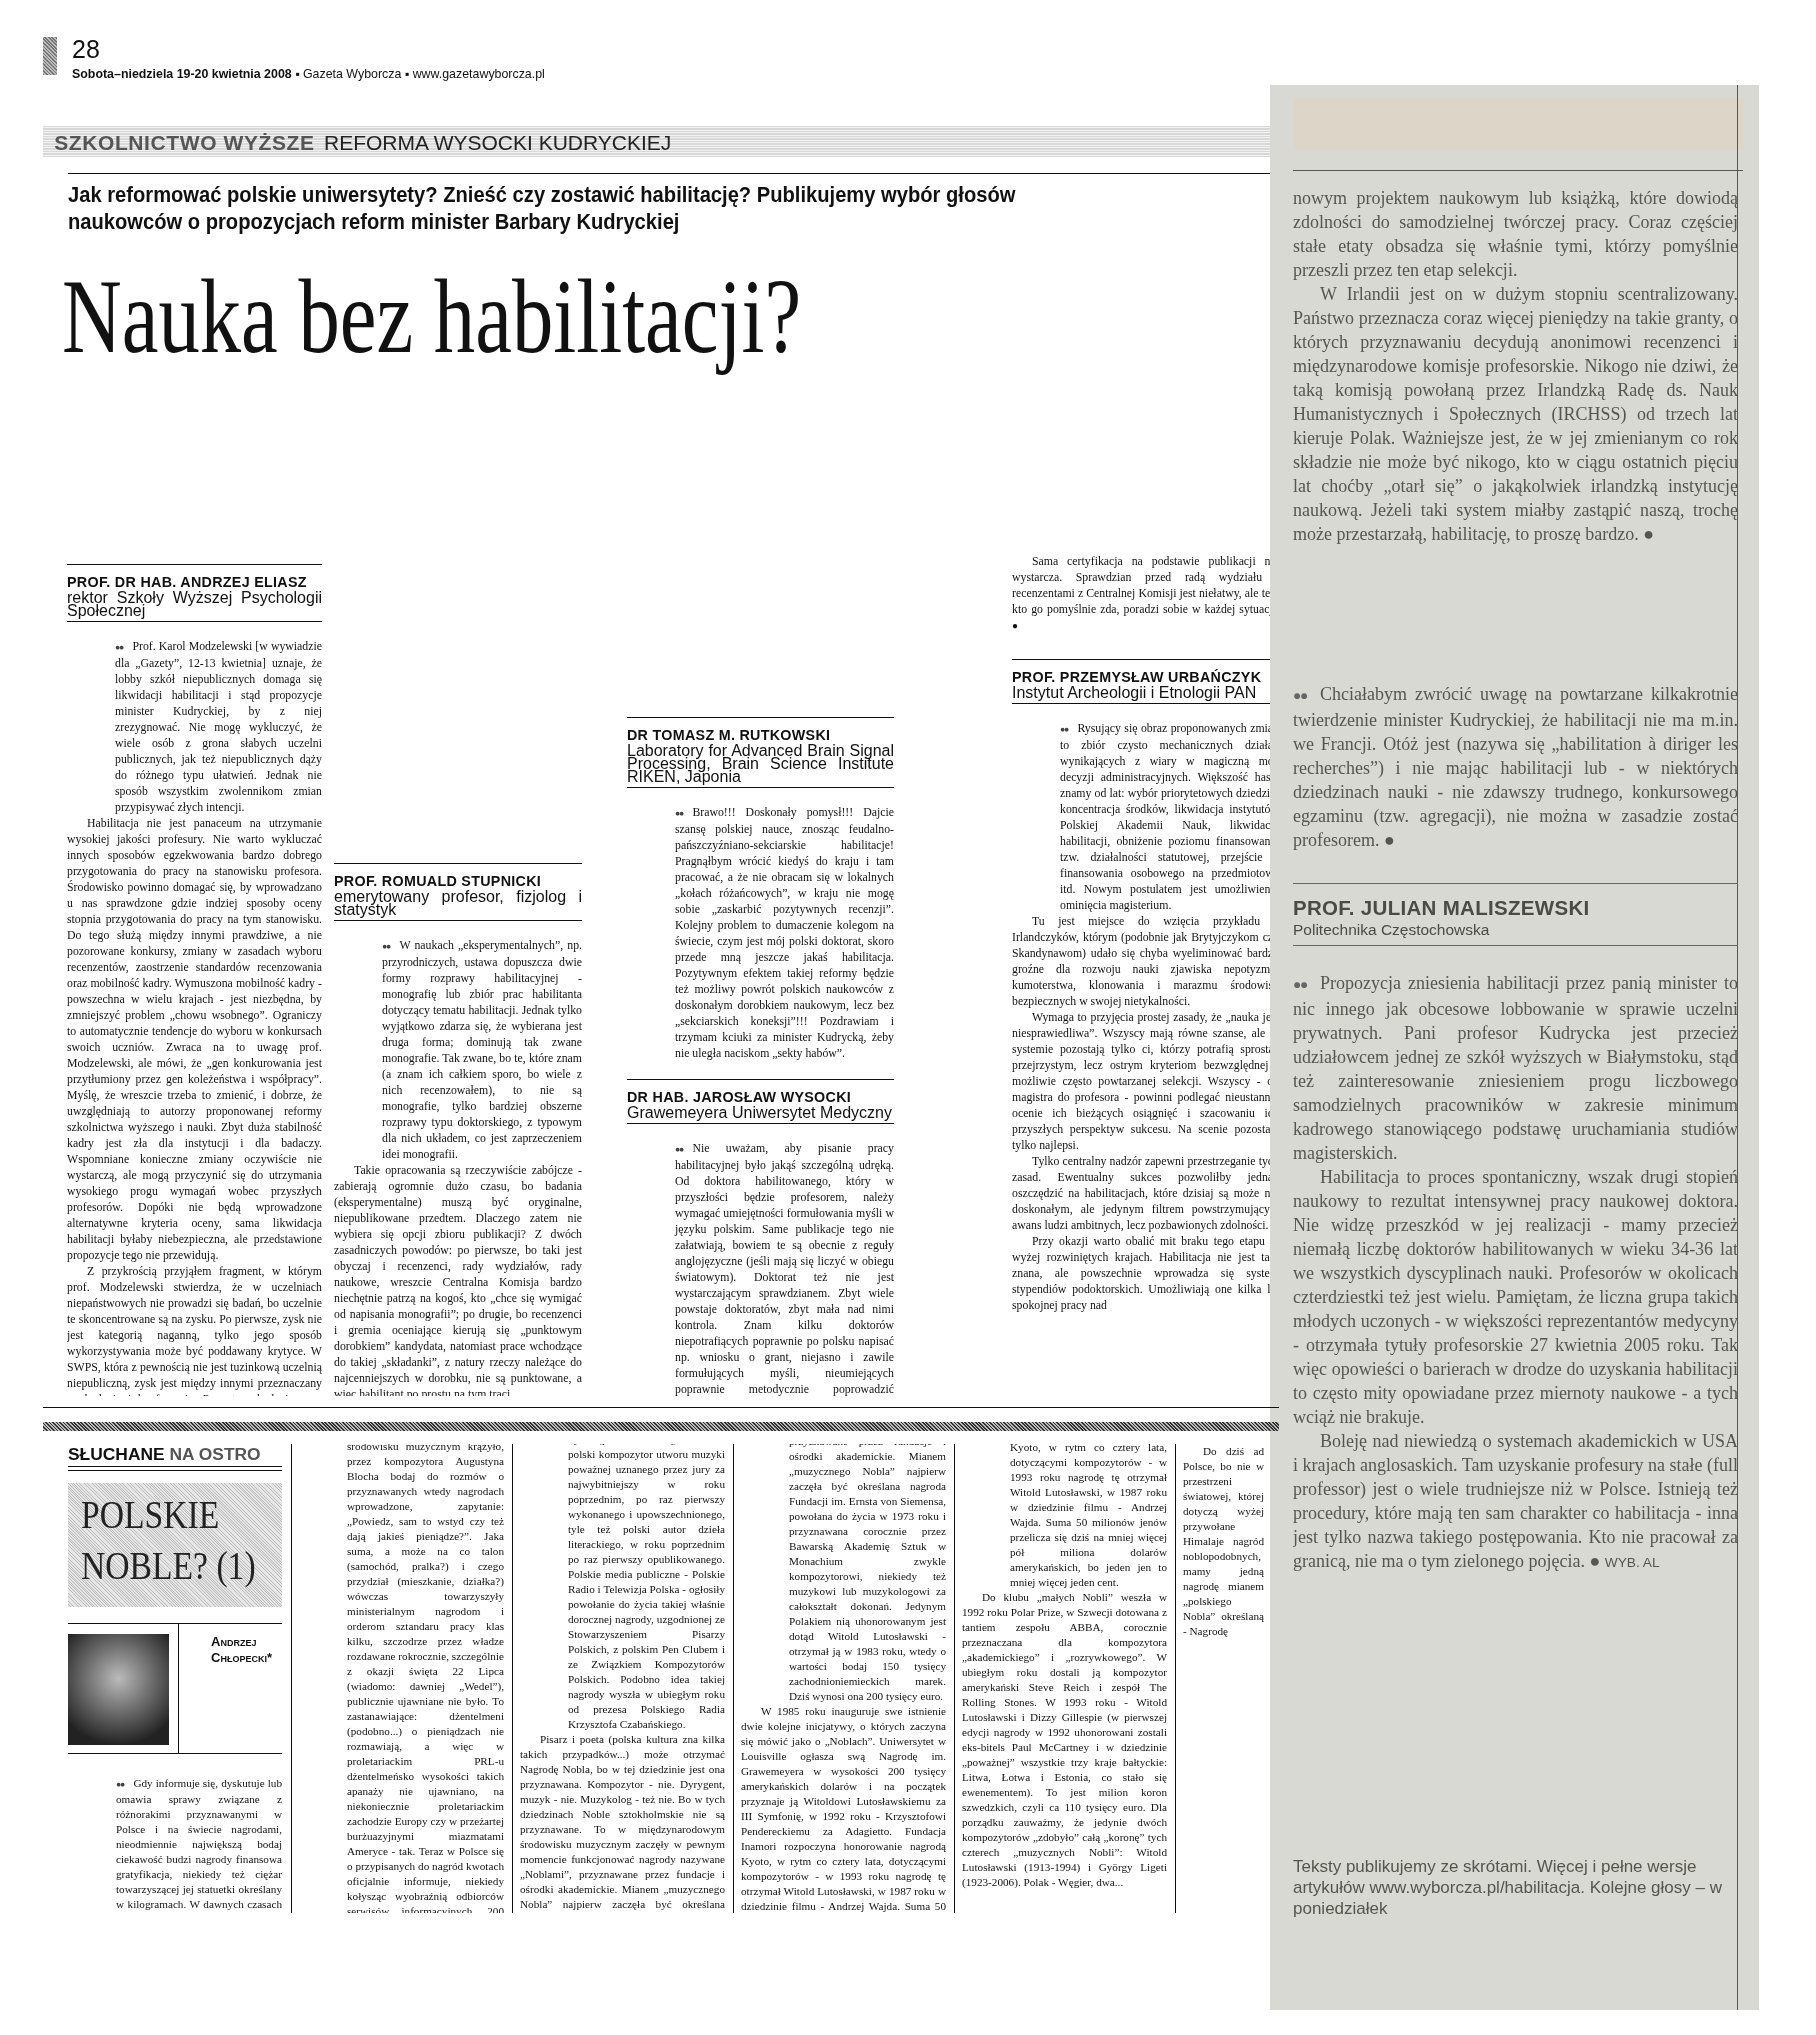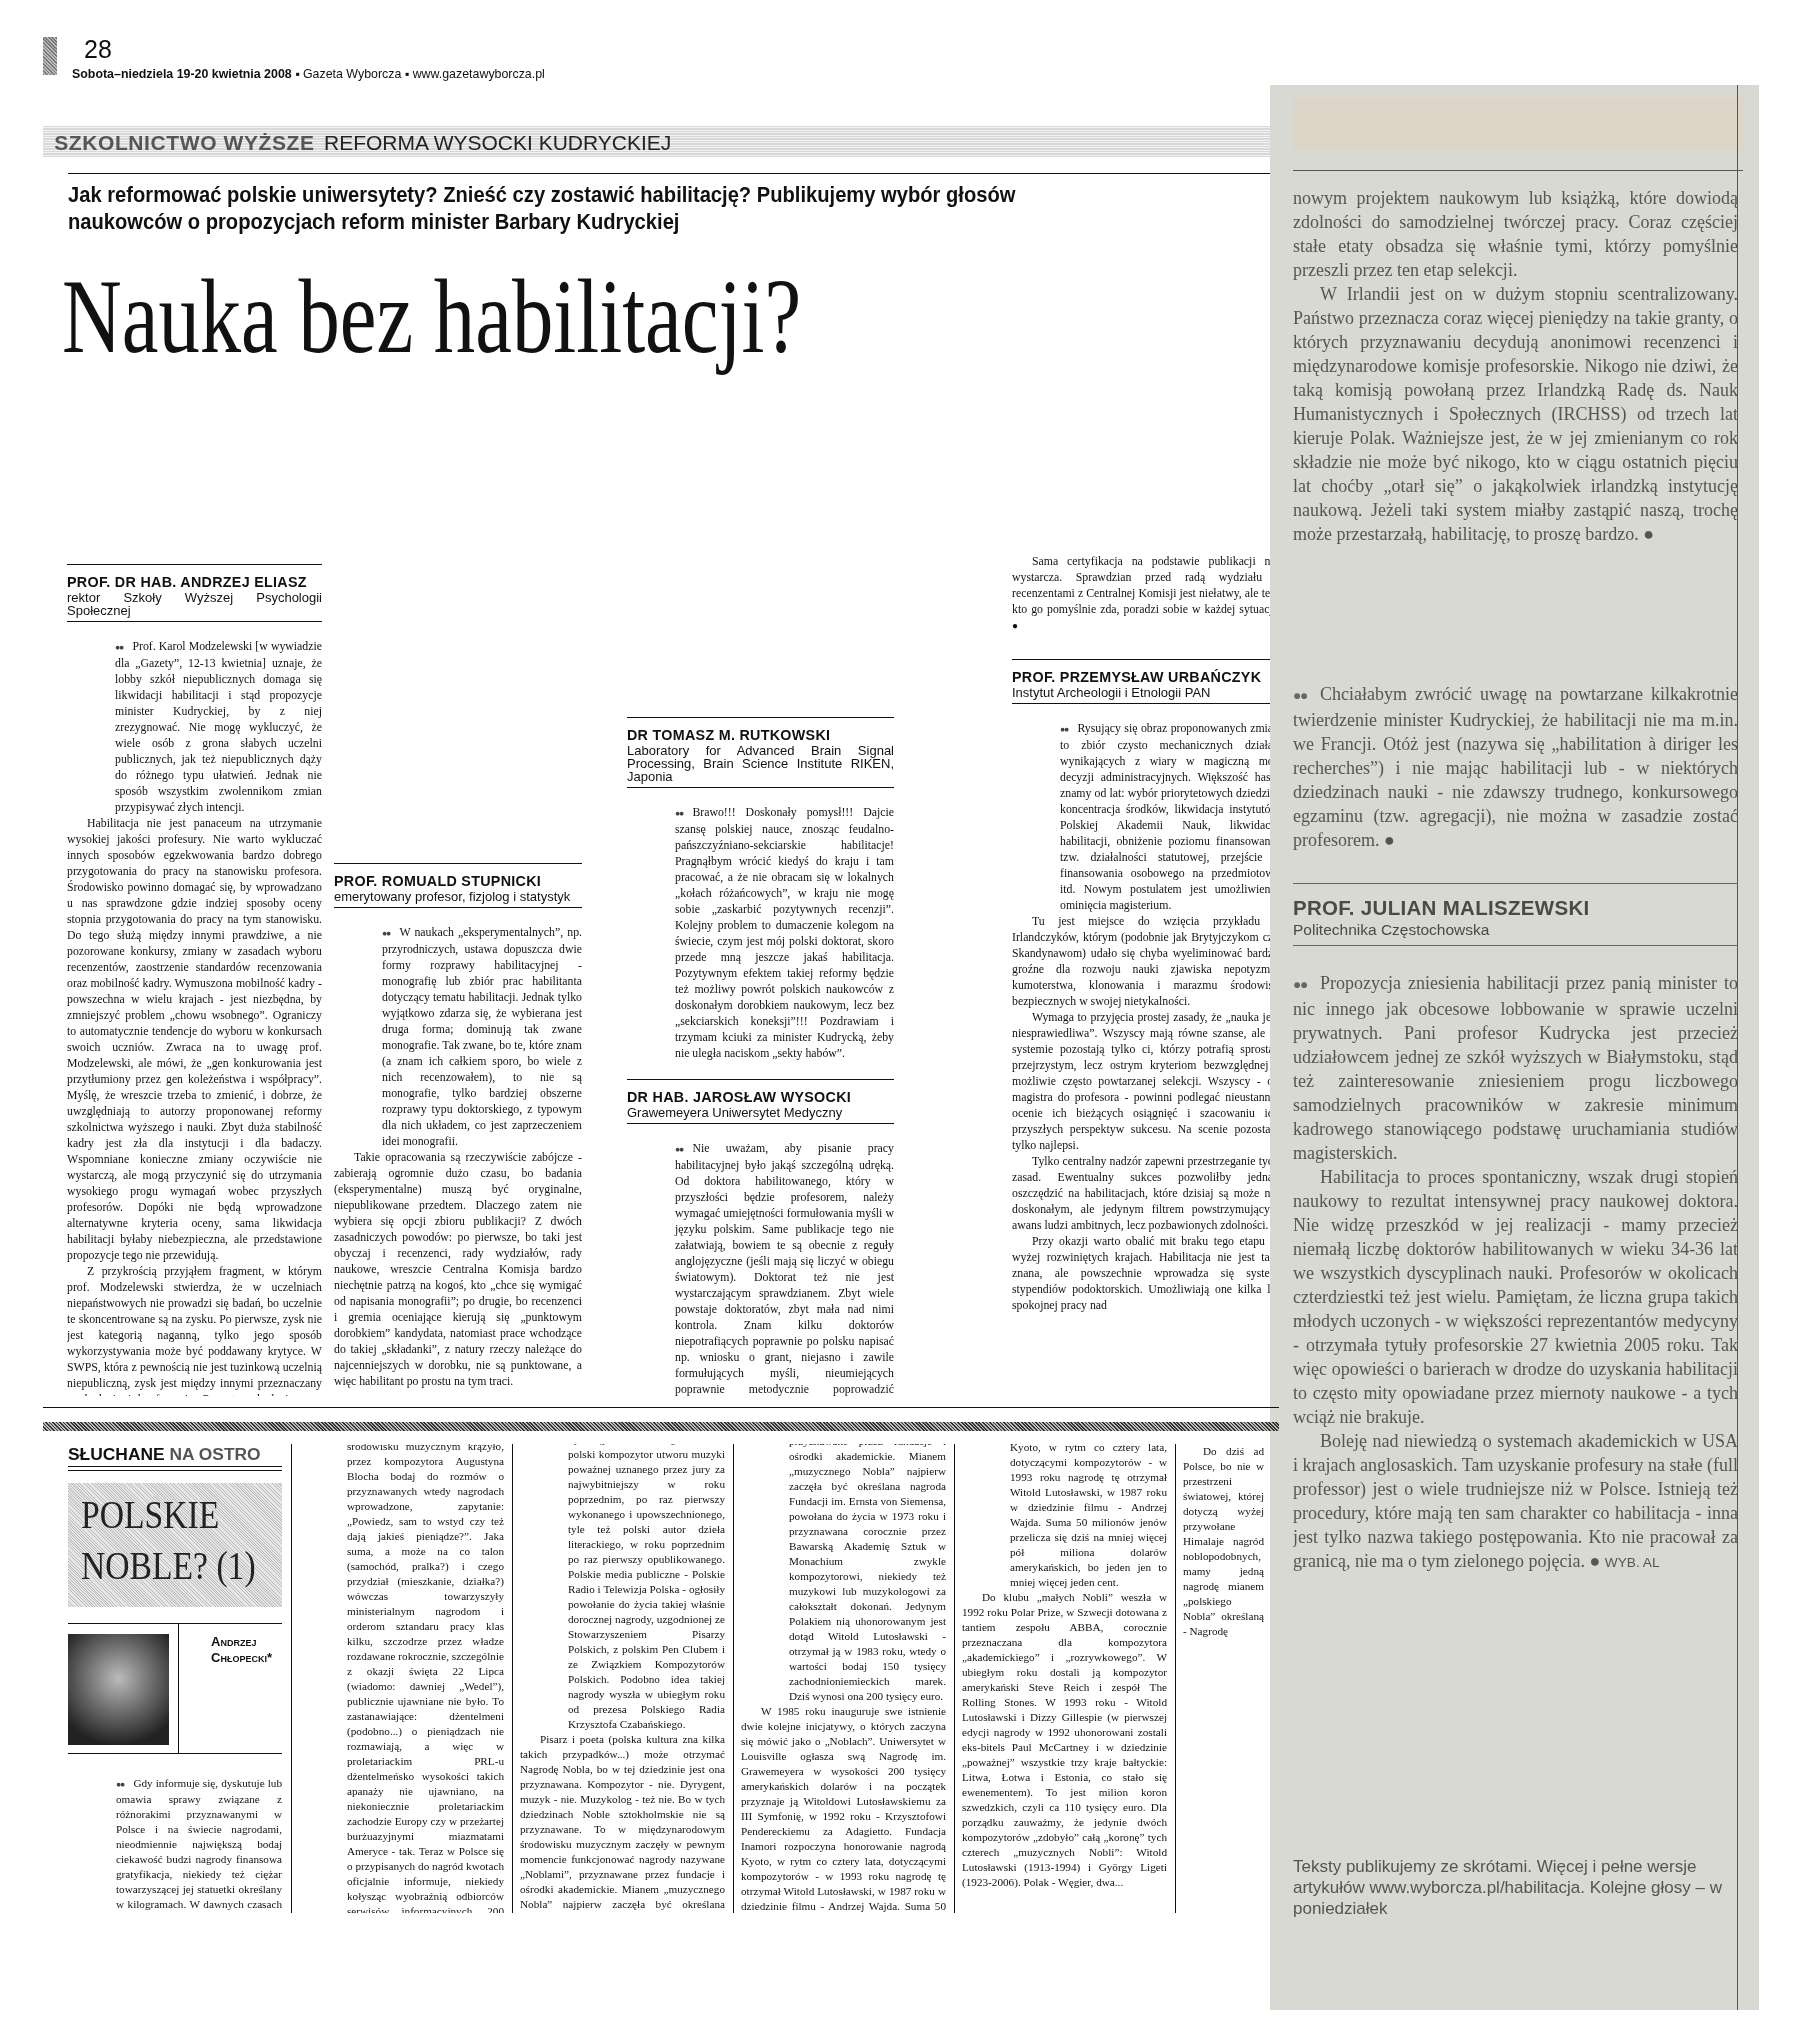--- a/index.html
+++ b/index.html
@@ -3,42 +3,42 @@
 <meta charset="utf-8">
 <style>
   html,body{margin:0;padding:0;background:#ffffff;}
   body{width:1817px;height:2035px;position:relative;overflow:hidden;color:#111;
        font-family:"Liberation Serif","DejaVu Serif",serif;}
   .abs{position:absolute;}
   .sans{font-family:"Liberation Sans","DejaVu Sans",sans-serif;}
 
   
   #folio-bar{left:43px;top:37px;width:13.7px;height:38px;background:repeating-linear-gradient(45deg,#777 0 1.2px,#bbb 1.2px 2.5px);}
-  #page-number{left:84px;top:36px;font-size:25px;font-family:"Liberation Sans",sans-serif;line-height:27px;}
+  #page-number{left:72px;top:36px;font-size:25px;font-family:"Liberation Sans",sans-serif;line-height:27px;}
   #dateline{left:72px;top:67px;font-size:12.4px;font-family:"Liberation Sans",sans-serif;white-space:nowrap;}
   #dateline b{font-weight:bold;}
 
   
   #section-banner{left:43px;top:126px;width:1236px;height:31px;
      background:repeating-linear-gradient(0deg,#d8d8d8 0 1.2px,#f2f2f2 1.2px 2.5px);}
   #section-banner .kicker{position:absolute;left:11.2px;top:5px;font-size:21px;font-weight:bold;color:#555;letter-spacing:0.6px;
      font-family:"Liberation Sans",sans-serif;}
   #section-banner .sub{position:absolute;top:5px;font-size:21px;color:#222;font-family:"Liberation Sans",sans-serif;}
   .hrule{position:absolute;background:#111;height:1.2px;}
 
   #deck{left:68px;top:181px;width:1180px;font-size:22.4px;font-weight:bold;line-height:27px;
         font-family:"Liberation Sans",sans-serif;transform:scaleX(0.9);transform-origin:left top;}
   #headline{left:62px;top:261px;font-size:106px;line-height:112px;white-space:nowrap;
         transform:scaleX(0.78);transform-origin:left top;font-family:"Liberation Serif",serif;}
 
   
   .col{position:absolute;font-size:11.8px;line-height:16px;text-align:justify;hyphens:auto;}
   .byline{border-top:1.9px double #111;border-bottom:0.9px solid #111;padding:8.7px 0 3.7px 0;margin-bottom:16px;}
   .byline .name{font-family:"Liberation Sans",sans-serif;font-weight:bold;font-size:14.3px;line-height:17.4px;letter-spacing:0.3px;}
-  .byline .aff{font-family:"Liberation Sans",sans-serif;font-size:13px;line-height:13px;}
+  .byline .aff{font-family:"Liberation Sans",sans-serif;font-size:16px;line-height:13px;}
   .col p{margin:0;text-indent:20px;}
   .col p.lead{text-indent:0;margin-left:48px;}
   .bullet{display:inline-block;width:17.4px;font-size:8.7px;letter-spacing:-1.2px;color:#444;}
   .endmark{font-size:10px;}
 
   
   #sidebar{left:1270px;top:85px;width:489px;height:1925px;background:#d9d9d3;}
   #sidebar-banner{left:1293px;top:98px;width:450px;height:52px;background:#dcd5c8;}
   #sidebar-rule{left:1293px;top:170px;width:450px;height:1.2px;background:#555;}
   #sidebar-vrule{left:1737px;top:85px;width:1.2px;height:1925px;background:#555;}

